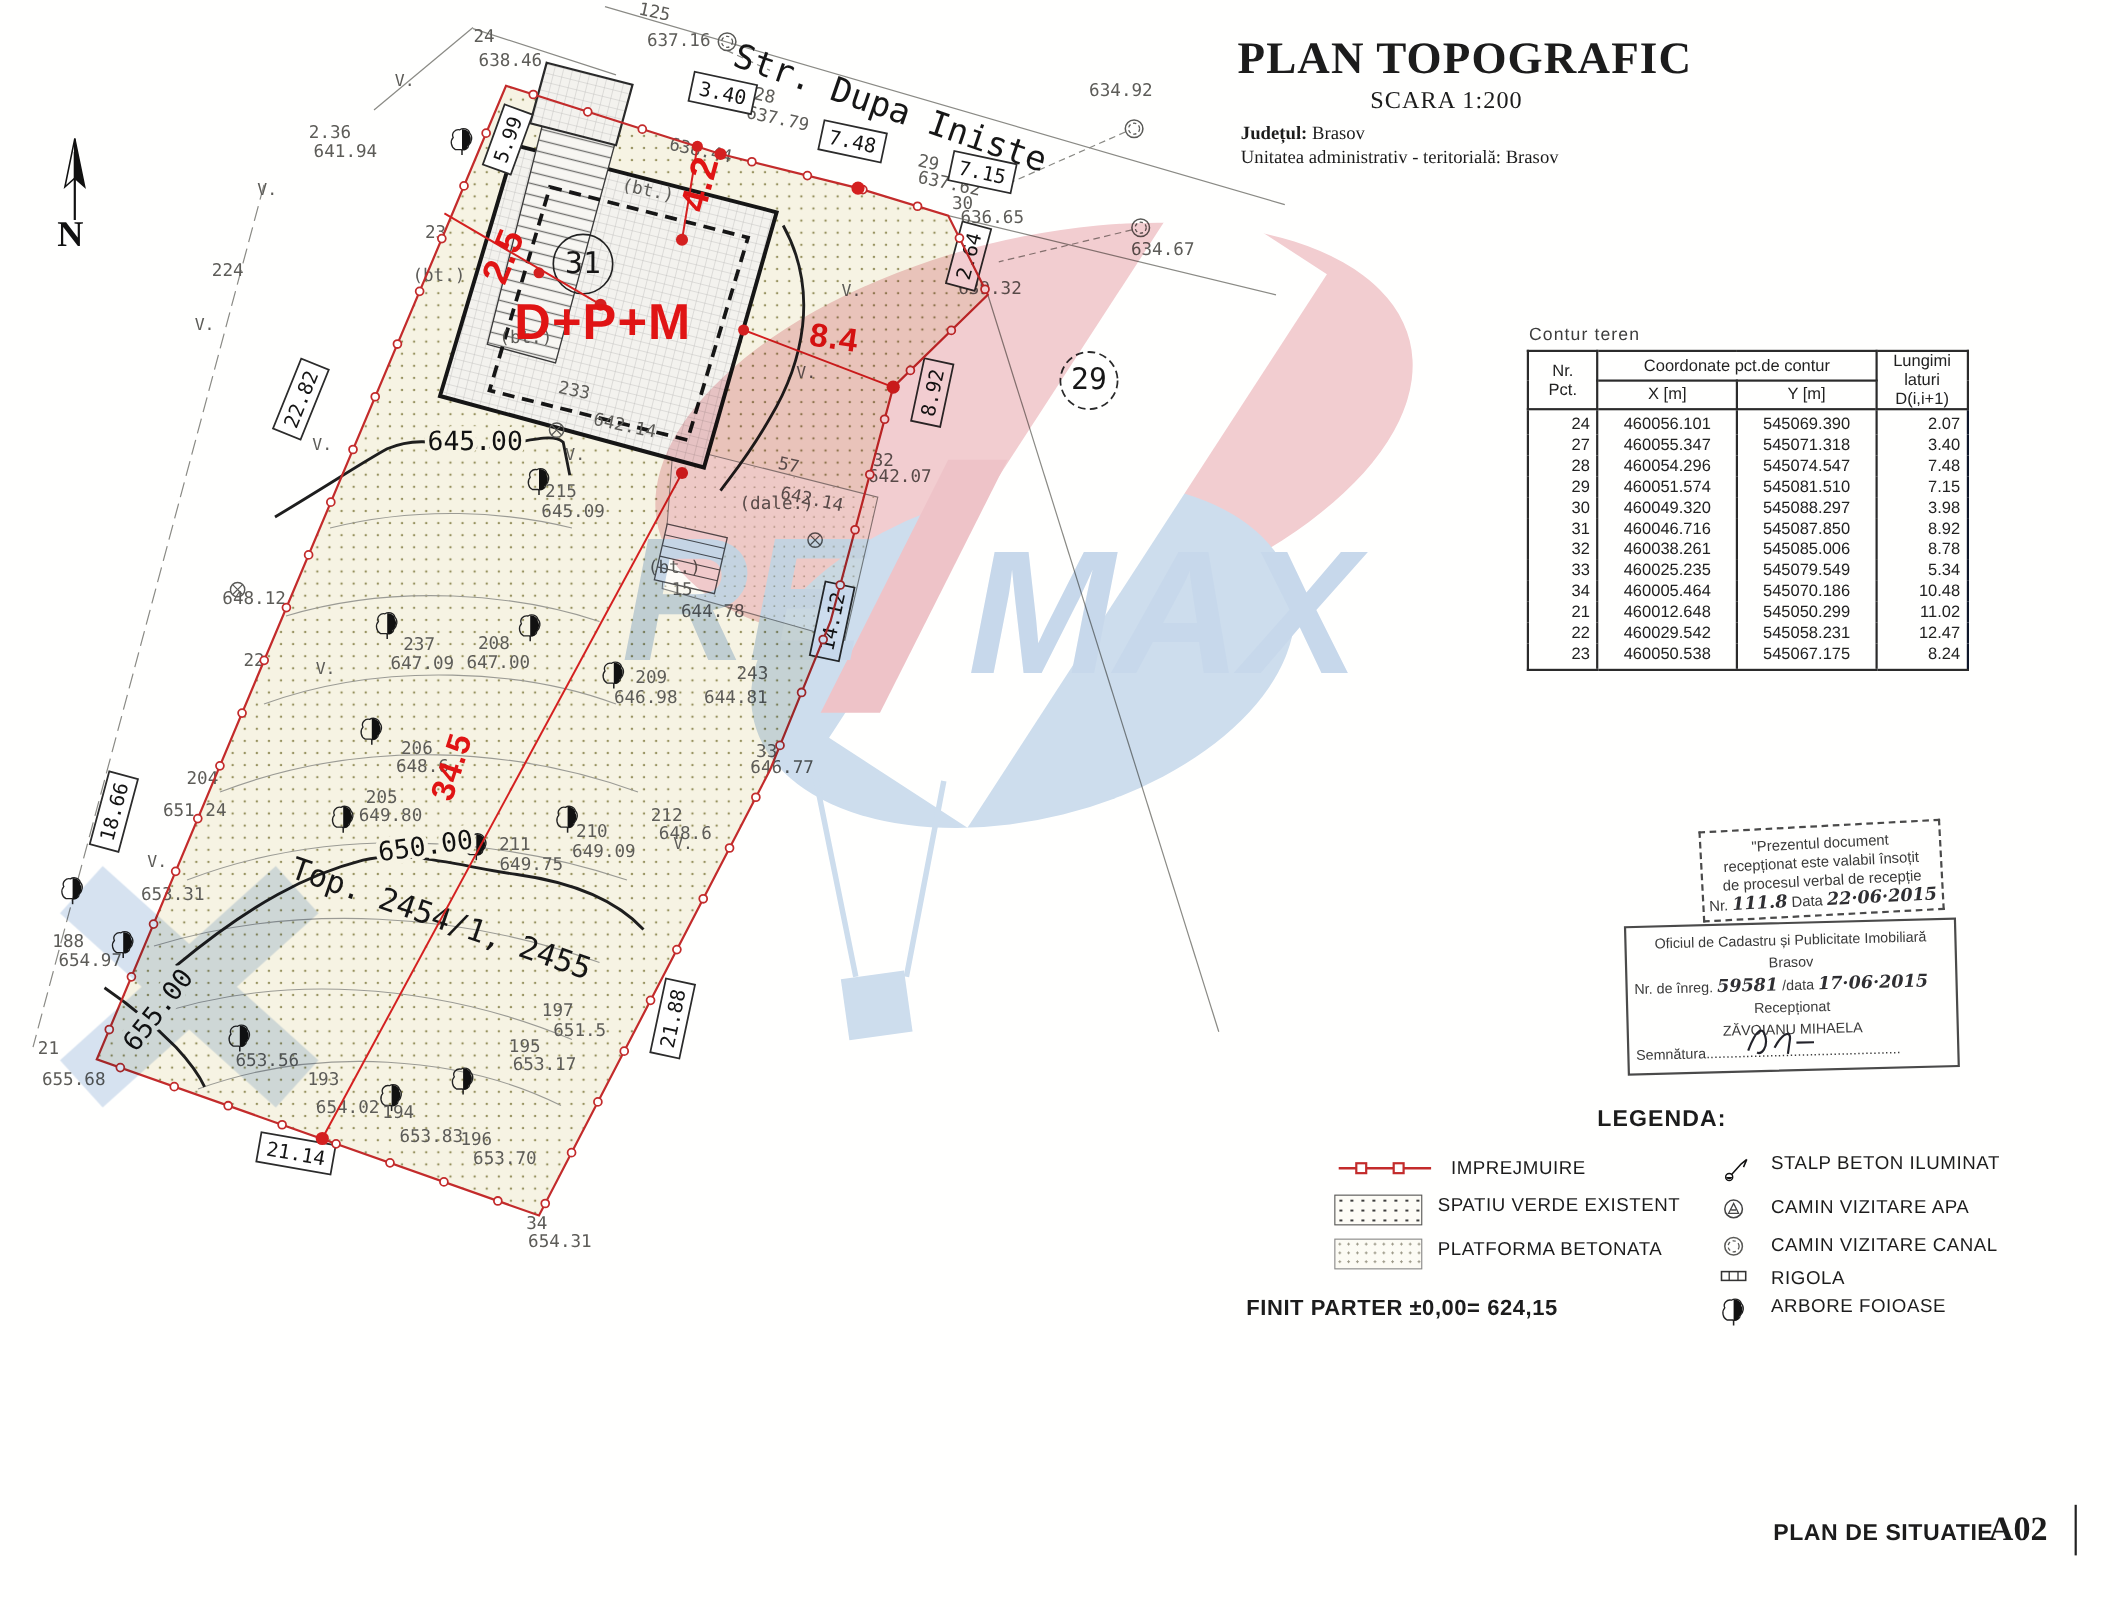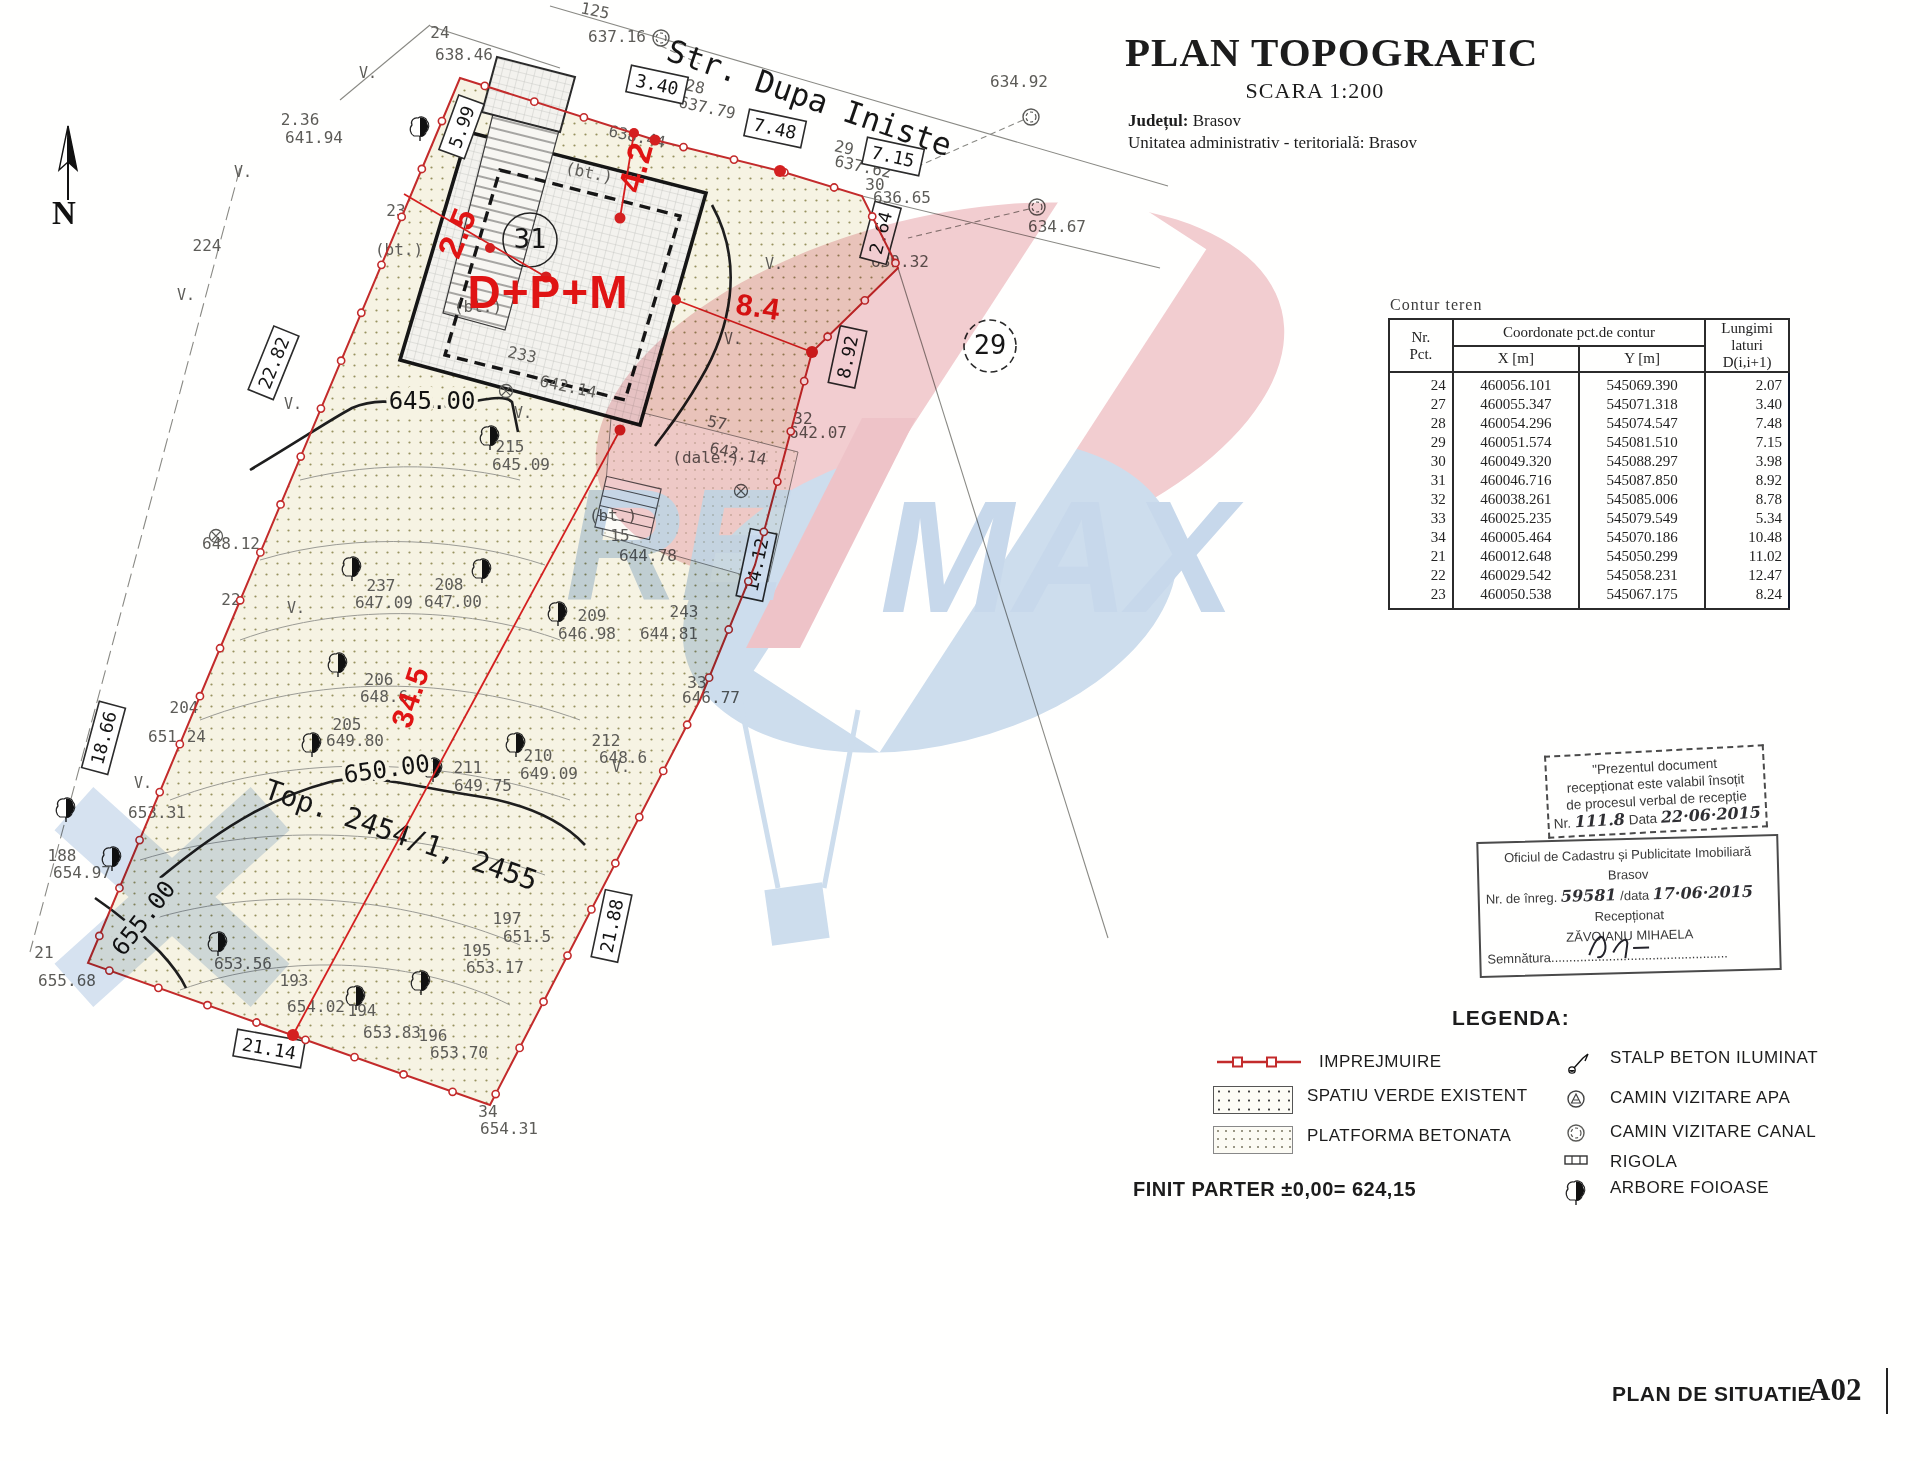--- a/index.html
+++ b/index.html
@@ -14,21 +14,21 @@
   .tn{font-family:"Liberation Serif",serif;font-weight:bold;fill:#111;}
   .tr{font-family:"Liberation Sans",sans-serif;font-weight:bold;fill:#e01414;}
   .tb{font-family:"DejaVu Sans Mono",monospace;fill:#141414;}
   
   .abs{position:absolute;}
   .title-block{left:1125px;top:28px;width:380px;text-align:center;}
   .main-title{font-family:"Liberation Serif",serif;font-size:41px;font-weight:bold;letter-spacing:1px;white-space:nowrap;}
   .scale{font-family:"Liberation Serif",serif;font-size:22px;letter-spacing:1px;margin-top:2px;}
   .meta{left:1128px;top:110px;font-family:"Liberation Serif",serif;font-size:17px;line-height:22px;}
   .meta b{font-weight:bold;}
-  .tbl-wrap{left:1388px;top:296px;width:402px;font-family:Liberation Serif, serif;color:#222;}
+  .tbl-wrap{left:1388px;top:296px;width:402px;font-family:Liberation Sans, sans-serif;color:#222;}
   .tbl-caption{font-size:16px;color:#3d3d3d;margin:0 0 4px 2px;letter-spacing:1px;}
   table.coord{border-collapse:collapse;width:100%;font-size:15px;}
   table.coord th,table.coord td{padding:0 6px;font-weight:normal;}
   table.coord thead th{border:2px solid #2b2b2b;text-align:center;font-size:15px;}
   .hdr-stack span{display:block;line-height:17px;}
   td.c-nr{text-align:right;width:56px;border-left:2px solid #2b2b2b;padding-right:10px;}
   td.c-x{text-align:center;width:122px;border-left:2px solid #2b2b2b;}
   td.c-y{text-align:center;width:122px;border-left:2px solid #2b2b2b;}
   td.c-d{text-align:right;width:74px;border-left:2px solid #2b2b2b;border-right:2px solid #0f172a;padding-right:10px;}
   table.coord td{line-height:19px;}

